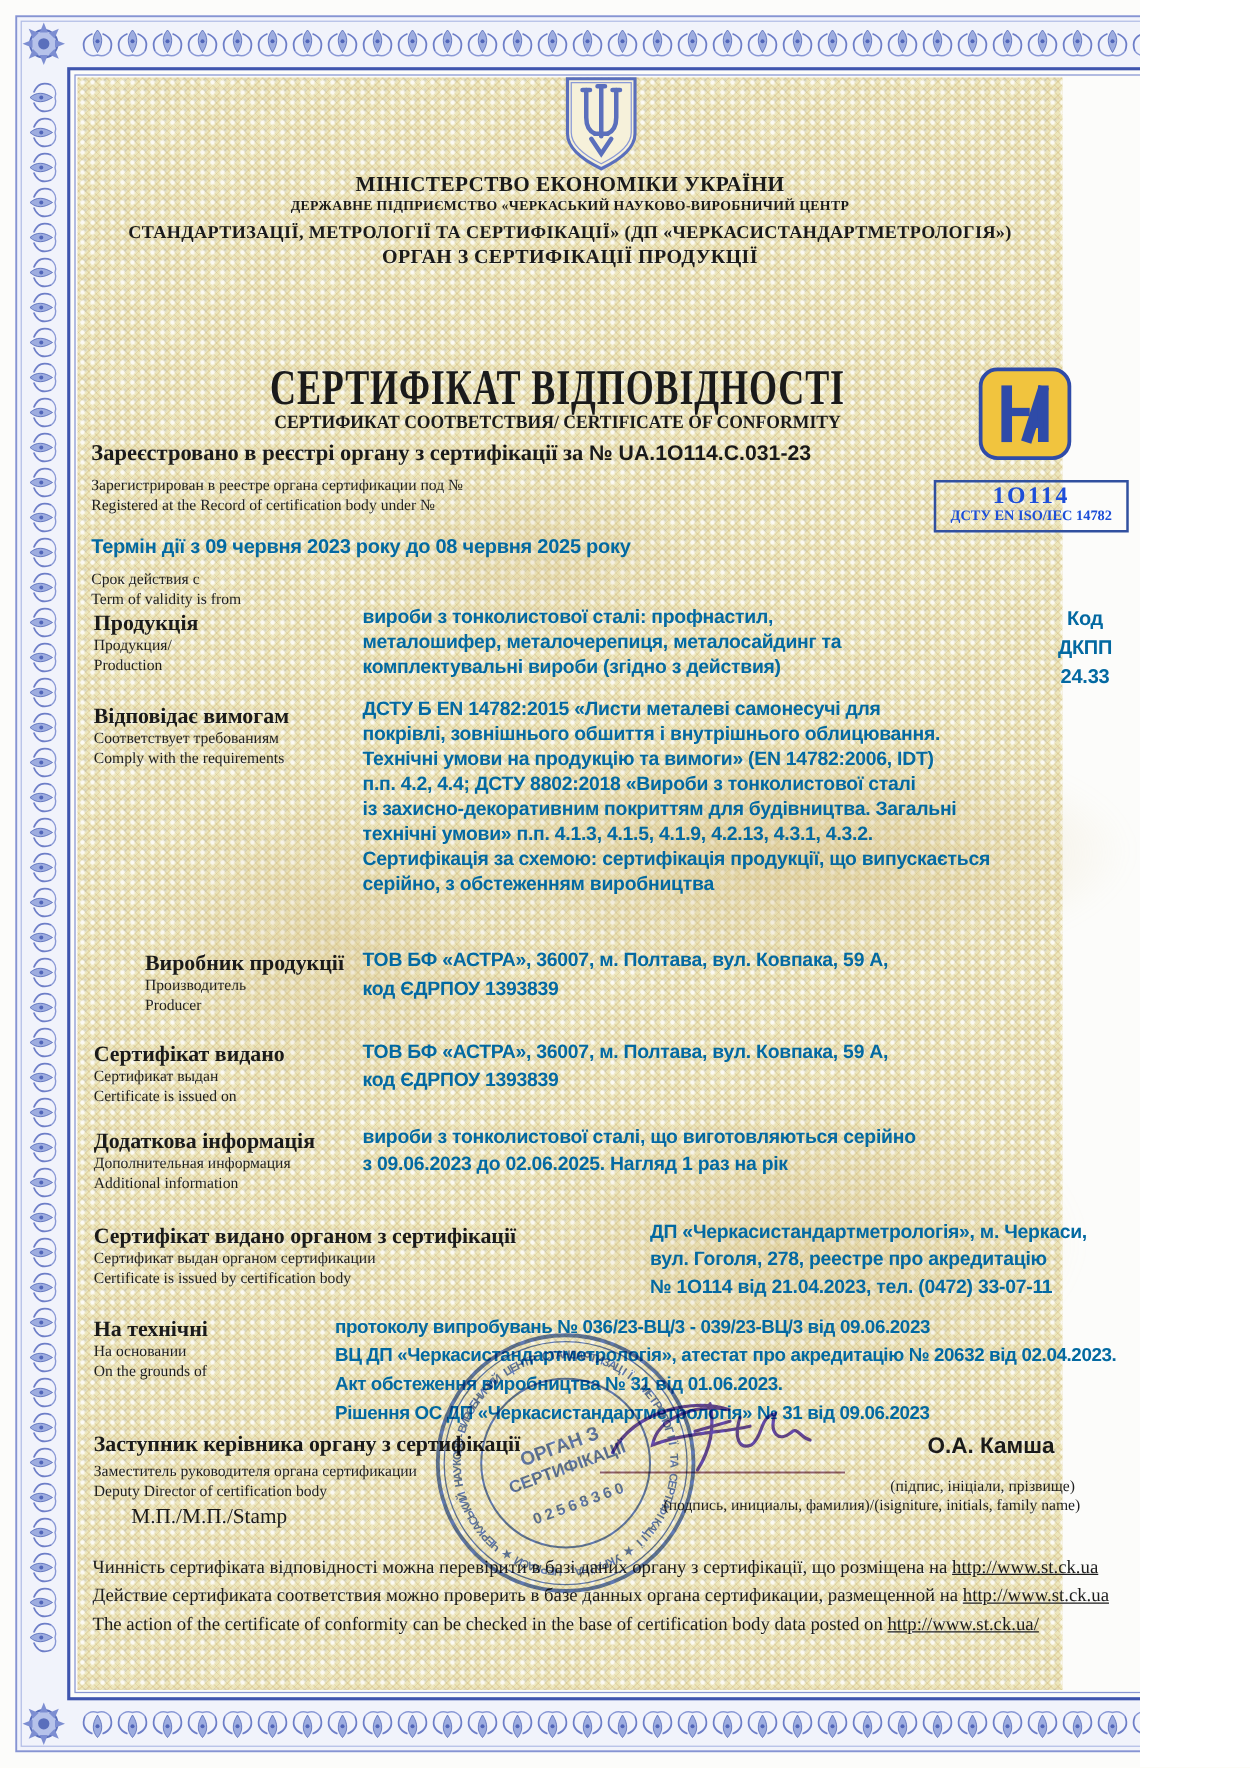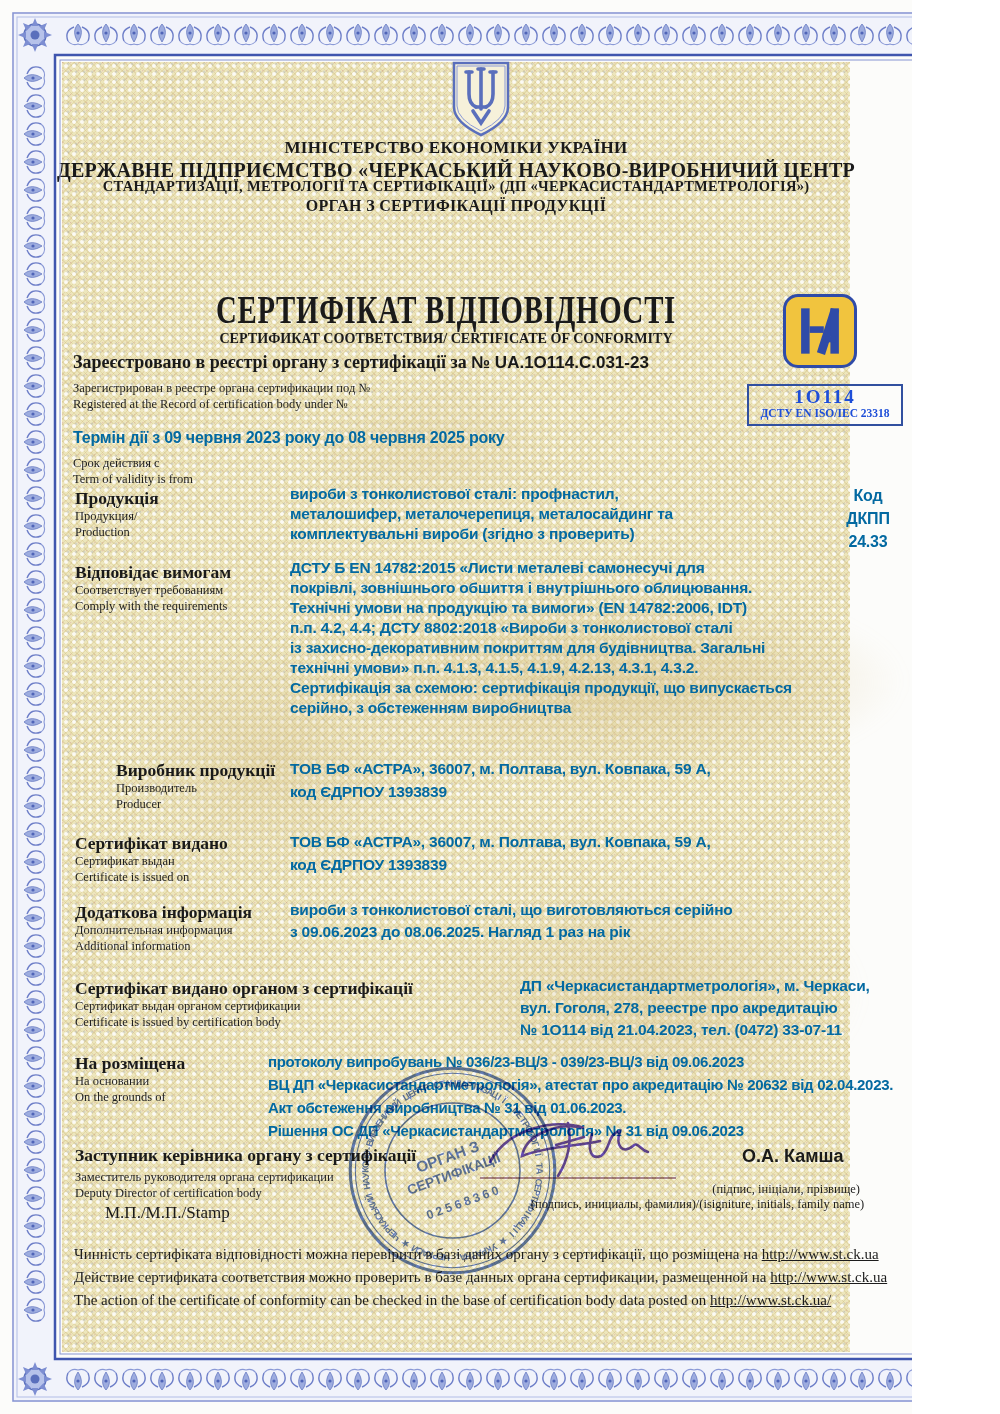--- a/index.html
+++ b/index.html
@@ -1012,21 +1012,21 @@
       <path d="M20,13 V35 Q20,45 27,48"></path>
       <path d="M44,13 V35 Q44,45 37,48"></path>
       <path d="M32,10 V50"></path>
       <path d="M17,13 h6 M41,13 h6 M29,10 h6"></path>
       <path d="M24,52 L32,64 L40,52"></path>
       <path d="M27,48 h10"></path>
     </g>
   </svg>
 
   <div class="abs ctr hline" style="left:40px;right:40px;top:138px;font-size:17px;">МІНІСТЕРСТВО ЕКОНОМІКИ УКРАЇНИ</div>
-  <div class="abs ctr hline" style="left:40px;right:40px;top:159px;font-size:20px;">ДЕРЖАВНЕ ПІДПРИЄМСТВО «ЧЕРКАСЬКИЙ НАУКОВО-ВИРОБНИЧИЙ ЦЕНТР</div>
+  <div class="abs ctr hline" style="left:40px;right:40px;top:159px;font-size:11px;">ДЕРЖАВНЕ ПІДПРИЄМСТВО «ЧЕРКАСЬКИЙ НАУКОВО-ВИРОБНИЧИЙ ЦЕНТР</div>
   <div class="abs ctr hline" style="left:30px;right:30px;top:178px;font-size:14.5px;">СТАНДАРТИЗАЦІЇ, МЕТРОЛОГІЇ ТА СЕРТИФІКАЦІЇ» (ДП «ЧЕРКАСИСТАНДАРТМЕТРОЛОГІЯ»)</div>
   <div class="abs ctr hline" style="left:40px;right:40px;top:197px;font-size:16px;">ОРГАН З СЕРТИФІКАЦІЇ ПРОДУКЦІЇ</div>
 
   <div class="abs ctr" style="left:0;right:20px;top:286px;text-align:center;">
     <div class="title-main">СЕРТИФІКАТ ВІДПОВІДНОСТІ</div>
   </div>
   <div class="abs ctr" style="left:0;right:20px;top:330px;">
     <div class="title-sub">СЕРТИФИКАТ СООТВЕТСТВИЯ/ CERTIFICATE OF CONFORMITY</div>
   </div>
 
@@ -1045,36 +1045,36 @@
       </g>
       <g stroke="#2f4ba8" fill="none">
         <path d="M52,13 L37,60" stroke-width="9"></path>
         <path d="M51.5,12 L51.5,60" stroke-width="9"></path>
         <path d="M42,45 L52,45" stroke-width="6"></path>
       </g>
     </svg>
   </div>
   <div class="accr-box" style="left:747px;top:384px;width:152px;height:38px;">
     <div style="font-size:19px;font-weight:bold;letter-spacing:2px;line-height:21px;">1О114</div>
-    <div style="font-size:11.5px;font-weight:bold;line-height:13px;">ДСТУ EN ISO/ІЕС 23318</div>
+    <div style="font-size:11.5px;font-weight:bold;line-height:13px;">ДСТУ EN ISO/ІЕС 14782</div>
   </div>
 
   <div class="abs val" style="left:73px;top:428px;font-size:16px;">Термін дії з 09 червня 2023 року  до  08 червня 2025 року</div>
   <div class="abs sub" style="left:73px;top:456px;">Срок действия с</div>
   <div class="abs sub" style="left:73px;top:472px;">Term of validity is from</div>
 
   <div class="abs" style="left:75px;top:488px;">
     <div class="lbl">Продукція</div>
     <div class="sub">Продукция/</div>
     <div class="sub">Production</div>
   </div>
   <div class="abs val val-tight" style="left:290px;top:484px;">
     <div>вироби з тонколистової сталі: профнастил,</div>
     <div>металошифер, металочерепиця, металосайдинг та</div>
-    <div>комплектувальні вироби (згідно з проверить)</div>
+    <div>комплектувальні вироби (згідно з действия)</div>
   </div>
   <div class="abs val ctr" style="left:826px;top:484px;width:84px;font-size:16px;line-height:23px;">
     <div>Код</div>
     <div>ДКПП</div>
     <div>24.33</div>
   </div>
 
   <div class="abs" style="left:75px;top:562px;">
     <div class="lbl">Відповідає вимогам</div>
     <div class="sub">Соответствует требованиям</div>
@@ -1111,36 +1111,36 @@
     <div>код ЄДРПОУ 1393839</div>
   </div>
 
   <div class="abs" style="left:75px;top:902px;">
     <div class="lbl">Додаткова інформація</div>
     <div class="sub">Дополнительная информация</div>
     <div class="sub">Additional information</div>
   </div>
   <div class="abs val" style="left:290px;top:899px;line-height:22px;">
     <div>вироби з тонколистової сталі, що виготовляються серійно</div>
-    <div>з 09.06.2023 до 08.06.2025. Нагляд 1 раз на рік</div>
+    <div>з 09.06.2023 до 02.06.2025. Нагляд 1 раз на рік</div>
   </div>
 
   <div class="abs" style="left:75px;top:978px;">
     <div class="lbl">Сертифікат видано органом з сертифікації</div>
     <div class="sub">Сертификат выдан органом сертификации</div>
     <div class="sub">Certificate is issued by certification body</div>
   </div>
   <div class="abs val" style="left:520px;top:975px;line-height:22px;">
     <div>ДП «Черкасистандартметрологія», м. Черкаси,</div>
     <div>вул. Гоголя, 278, реестре про акредитацію</div>
     <div>№ 1О114 від 21.04.2023, тел. (0472) 33-07-11</div>
   </div>
 
   <div class="abs" style="left:75px;top:1053px;">
-    <div class="lbl">На розміщена</div>
+    <div class="lbl">На технічні</div>
     <div class="sub">На основании</div>
     <div class="sub">On the grounds of</div>
   </div>
   <div class="abs val" style="left:268px;top:1050px;font-size:15px;line-height:23px;letter-spacing:-.3px;white-space:nowrap;">
     <div>протоколу випробувань № 036/23-ВЦ/3 - 039/23-ВЦ/3 від 09.06.2023</div>
     <div>ВЦ ДП «Черкасистандартметрологія», атестат про акредитацію № 20632 від 02.04.2023.</div>
     <div>Акт обстеження виробництва № 31 від 01.06.2023.</div>
     <div>Рішення ОС ДП «Черкасистандартметрологія» № 31 від 09.06.2023</div>
   </div>
 

